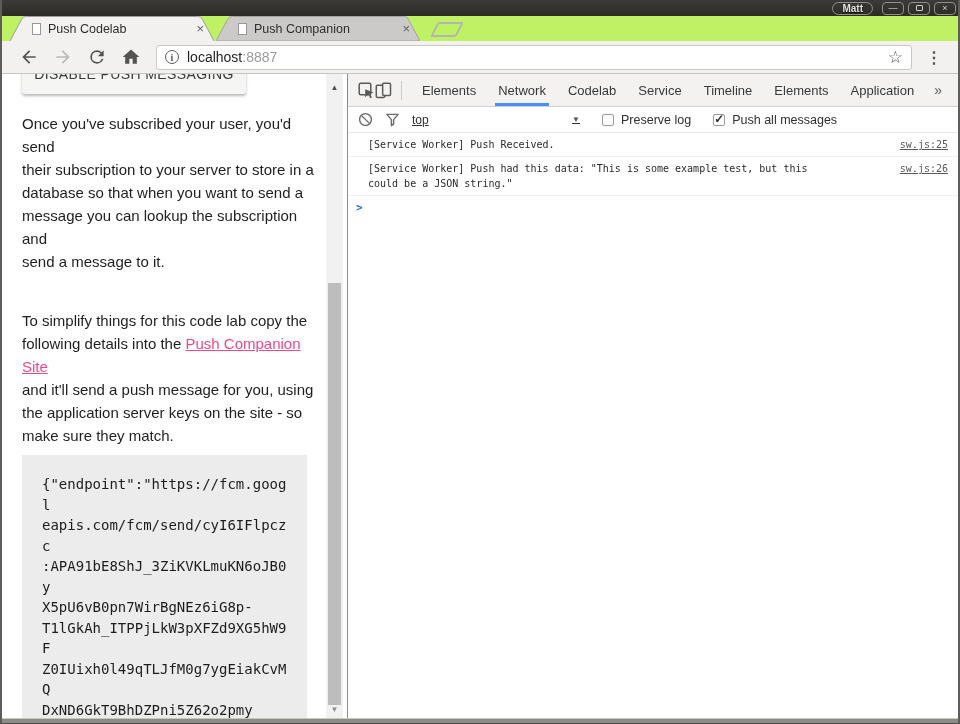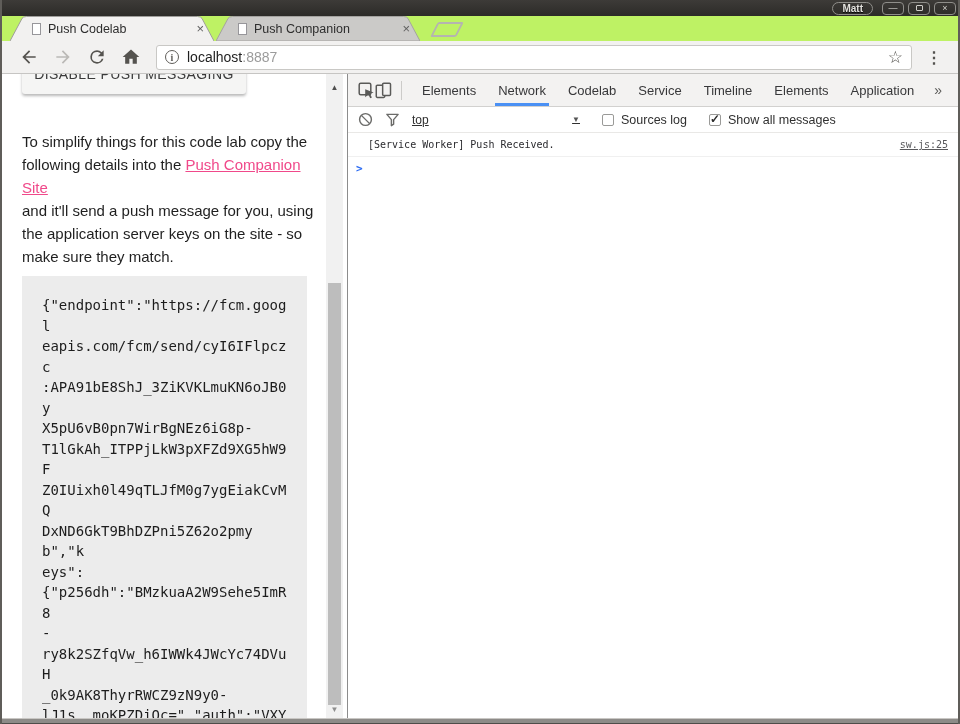--- a/index.html
+++ b/index.html
@@ -143,20 +143,21 @@
       <span class="star-icon">☆</span>
     </div>
     <span class="menu-dots">⋮</span>
   </div>
 
   <div class="main">
 
     <div class="page">
       <div class="page-content">
         <button class="codelab-button">DISABLE PUSH MESSAGING</button>
+        <p>Once you've subscribed your user, you'd send<br>their subscription to your server to store in a<br>database so that when you want to send a<br>message you can lookup the subscription and<br>send a message to it.</p>
         <p class="para2"><span>To simplify things for this code lab copy the</span><br><span>following details into the </span><a href="#">Push Companion Site</a><br><span>and it'll send a push message for you, using<br>the application server keys on the site - so<br>make sure they match.</span></p>
         <div class="codeblock">{"endpoint":"https://fcm.googl<br>eapis.com/fcm/send/cyI6IFlpczc<br>:APA91bE8ShJ_3ZiKVKLmuKN6oJB0y<br>X5pU6vB0pn7WirBgNEz6iG8p-<br>T1lGkAh_ITPPjLkW3pXFZd9XG5hW9F<br>Z0IUixh0l49qTLJfM0g7ygEiakCvMQ<br>DxND6GkT9BhDZPni5Z62o2pmyb","k<br>eys":<br>{"p256dh":"BMzkuaA2W9Sehe5ImR8<br>-<br>ry8k2SZfqVw_h6IWWk4JWcYc74DVuH<br>_0k9AK8ThyrRWCZ9zN9y0-<br>lJ1s__moKPZDiOc=","auth":"VXYi<br>HGS3KgjlOW1QzFWCaQ=="}}</div>
       </div>
       <div class="page-scrollbar">
         <div class="scroll-arrow up">▲</div>
         <div class="scroll-thumb"></div>
         <div class="scroll-arrow down">▼</div>
       </div>
     </div>
 
@@ -194,33 +195,37 @@
         </svg>
         <svg class="filter-icon" viewBox="0 0 16 16">
           <path d="M2 2.5h12l-4.8 5.6v4.9l-2.4 1.6V8.1Z" fill="none" stroke="currentColor" stroke-width="1.5" stroke-linejoin="round"></path>
         </svg>
         <div class="ctx-select">
           <span>top</span>
           <span class="ctx-arrow">▼</span>
         </div>
         <div class="chk-group">
           <span class="checkbox"></span>
-          <span>Sources log</span>
+          <span>Preserve log</span>
         </div>
         <div class="chk-group">
           <span class="checkbox checked"></span>
-          <span>Show all messages</span>
+          <span>Push all messages</span>
         </div>
       </div>
 
       <div class="console">
         <div class="console-row">
           <span class="console-msg">[Service Worker] Push Received.</span>
           <a href="#" class="console-src">sw.js:25</a>
         </div>
+        <div class="console-row">
+          <span class="console-msg">[Service Worker] Push had this data: "This is some example test, but this<br>could be a JSON string."</span>
+          <a href="#" class="console-src">sw.js:26</a>
+        </div>
         <div class="console-prompt">
           <span class="prompt-chevron">&gt;</span>
         </div>
       </div>
 
     </div>
   </div>
 
   <div class="bottom-edge"></div>
 

